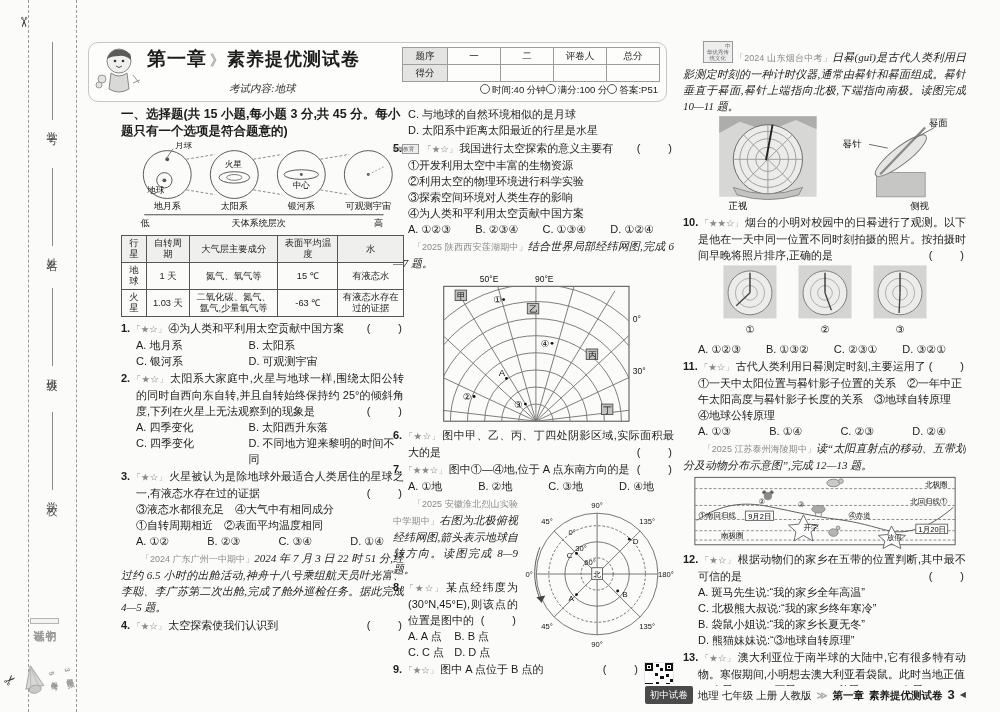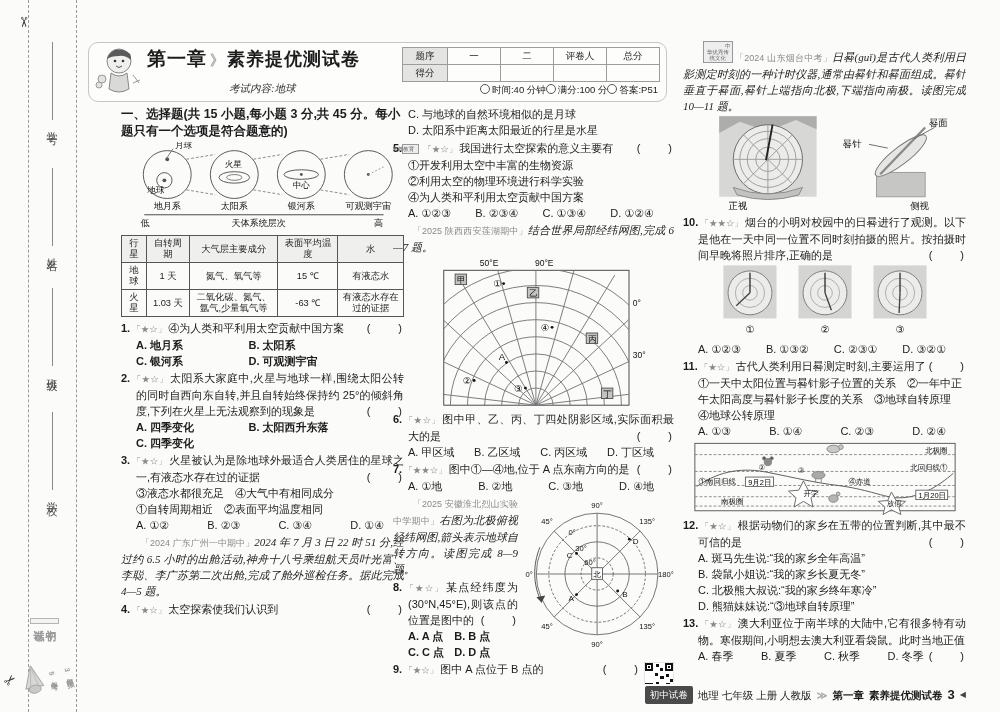--- a/index.html
+++ b/index.html
@@ -45,21 +45,21 @@
          text-align:justify;}
   .src-tag{color:#8a8a8a;font-size:9px;font-style:normal;font-family:"Liberation Sans",sans-serif;}
   .question{margin:1px 0;}
   .stem{margin:0;padding-left:15px;text-indent:-15px;text-align:justify;}
   .qnum{font-weight:bold;}
   .rating{color:#8a8a8a;font-size:8.5px;margin:0 2px;}
   .bracket{float:right;letter-spacing:2px;}
   .subline{margin:0 0 0 15px;}
   .opts{margin-left:15px;}
   .opts.inline4{display:flex;justify-content:space-between;padding-right:20px;}
-  .opts.grid2{display:flex;flex-wrap:wrap;font-weight:bold;}
+  .opts.grid2{display:flex;flex-wrap:wrap;}
   .opts.grid2 .opt:nth-child(odd){width:42%;}
   .opts.grid2 .opt:nth-child(even){width:58%;}
   .opts.rows .opt{display:block;}
   .opts-cont{margin:0 0 2px 15px;}
   .mini-badge{display:inline-block;width:26px;font-size:5.5px;line-height:6px;color:#666;border:1px solid #999;
               background:#eee;text-align:center;padding:1px;vertical-align:1px;margin-right:2px;font-style:normal;
               font-family:"Liberation Sans",sans-serif;}
   .mini-badge.sq{width:13px;}
   .fig{display:block;margin:2px auto;}
   .float-right{float:right;margin:0 0 3px 4px;}
@@ -237,20 +237,21 @@
           <span class="opt">C. 银河系</span>
           <span class="opt">D. 可观测宇宙</span>
         </div>
       </div>
       <div class="question">
         <p class="stem"><span class="qnum">2.</span><span class="rating">「★☆」</span><span class="stem-text">太阳系大家庭中,火星与地球一样,围绕太阳公转的同时自西向东自转,并且自转始终保持约 25°的倾斜角度,下列在火星上无法观察到的现象是</span><span class="bracket">(　　)</span></p>
         <div class="opts grid2">
           <span class="opt">A. 四季变化</span>
           <span class="opt">B. 太阳西升东落</span>
           <span class="opt">C. 四季变化</span>
+          <span class="opt">D. 不同地方迎来黎明的时间不同</span>
         </div>
       </div>
       <div class="question">
         <p class="stem"><span class="qnum">3.</span><span class="rating">「★☆」</span><span class="stem-text">火星被认为是除地球外最适合人类居住的星球之一,有液态水存在过的证据</span><span class="bracket">(　　)</span></p>
         <p class="subline">③液态水都很充足　④大气中有相同成分</p>
         <p class="subline">①自转周期相近　②表面平均温度相同</p>
         <div class="opts inline4">
           <span class="opt">A. ①②</span>
           <span class="opt">B. ②③</span>
           <span class="opt">C. ③④</span>
@@ -264,20 +265,21 @@
     </div>
   <div class="col" id="col2">
       <div class="opts-cont opts rows">
         <span class="opt">C. 与地球的自然环境相似的是月球</span>
         <span class="opt">D. 太阳系中距离太阳最近的行星是水星</span>
       </div>
       <div class="question">
         <p class="stem"><span class="qnum">5.</span><span class="mini-badge sq">素养教育</span><span class="rating">「★☆」</span><span class="stem-text">我国进行太空探索的意义主要有</span><span class="bracket">(　　)</span></p>
         <p class="subline">①开发利用太空中丰富的生物资源</p>
         <p class="subline">②利用太空的物理环境进行科学实验</p>
+        <p class="subline">③探索空间环境对人类生存的影响</p>
         <p class="subline">④为人类和平利用太空贡献中国方案</p>
         <div class="opts inline4">
           <span class="opt">A. ①②③</span>
           <span class="opt">B. ②③④</span>
           <span class="opt">C. ①③④</span>
           <span class="opt">D. ①②④</span>
         </div>
       </div>
       <p class="intro"><span class="src-tag">「2025 陕西西安莲湖期中」</span><span class="intro-text">结合世界局部经纬网图,完成 6—7 题。</span></p>
       <svg class="fig" width="250" height="152" viewBox="0 -10 250 160">
@@ -334,26 +336,20 @@
         <text x="88" y="98">A</text>
       </g>
       <circle cx="93" cy="18" r="1.5" fill="#111"></circle>
         <circle cx="62" cy="120" r="1.5" fill="#111"></circle>
       <circle cx="116" cy="128" r="1.5" fill="#111"></circle>
         <circle cx="144" cy="64" r="1.5" fill="#111"></circle>
       <circle cx="96" cy="101" r="1.5" fill="#111"></circle>
     </svg>
       <div class="question">
         <p class="stem"><span class="qnum">6.</span><span class="rating">「★☆」</span><span class="stem-text">图中甲、乙、丙、丁四处阴影区域,实际面积最大的是</span><span class="bracket">(　　)</span></p>
-        <div class="opts inline4">
-          <span class="opt">A. 甲区域</span>
-          <span class="opt">B. 乙区域</span>
-          <span class="opt">C. 丙区域</span>
-          <span class="opt">D. 丁区域</span>
-        </div>
       </div>
       <div class="question">
         <p class="stem"><span class="qnum">7.</span><span class="rating">「★★☆」</span><span class="stem-text">图中①—④地,位于 A 点东南方向的是</span><span class="bracket">(　　)</span></p>
         <div class="opts inline4">
           <span class="opt">A. ①地</span>
           <span class="opt">B. ②地</span>
           <span class="opt">C. ③地</span>
           <span class="opt">D. ④地</span>
         </div>
       </div>
@@ -512,20 +508,21 @@
         <p class="stem"><span class="qnum">11.</span><span class="rating">「★☆」</span><span class="stem-text">古代人类利用日晷测定时刻,主要运用了</span><span class="bracket">(　　)</span></p>
         <p class="subline">①一天中太阳位置与晷针影子位置的关系　②一年中正午太阳高度与晷针影子长度的关系　③地球自转原理</p>
         <p class="subline">④地球公转原理</p>
         <div class="opts inline4">
           <span class="opt">A. ①③</span>
           <span class="opt">B. ①④</span>
           <span class="opt">C. ②③</span>
           <span class="opt">D. ②④</span>
         </div>
       </div>
+      <p class="intro"><span class="src-tag">「2025 江苏泰州海陵期中」</span><span class="intro-text">读“太阳直射点的移动、五带划分及动物分布示意图”,完成 12—13 题。</span></p>
       <svg class="fig" width="264" height="74" viewBox="0 0 282 78">
       <rect x="2" y="2" width="278" height="72" fill="none" stroke="#555"></rect>
       <g stroke="#888" stroke-dasharray="3,2">
         <line x1="2" y1="14" x2="280" y2="14"></line>
           <line x1="2" y1="32" x2="280" y2="32"></line>
         <line x1="2" y1="47" x2="280" y2="47"></line>
           <line x1="2" y1="59" x2="280" y2="59"></line>
         <line x1="2" y1="69" x2="280" y2="69"></line>
       </g>
       <path d="M4,48 C30,30 55,28 80,33 C110,39 130,44 155,47 C185,51 200,58 215,60 C240,62 262,48 278,34" fill="none" stroke="#555"></path>
@@ -560,22 +557,22 @@
         <rect x="56" y="38" width="30" height="10" fill="#fff" stroke="#666"></rect>
         <text x="59" y="46" font-size="8">9月2日</text>
         <rect x="238" y="52" width="34" height="10" fill="#fff" stroke="#666"></rect>
         <text x="241" y="60" font-size="8">1月20日</text>
       </g>
     </svg>
       <div class="question">
         <p class="stem"><span class="qnum">12.</span><span class="rating">「★☆」</span><span class="stem-text">根据动物们的家乡在五带的位置判断,其中最不可信的是</span><span class="bracket">(　　)</span></p>
         <div class="opts rows">
           <span class="opt">A. 斑马先生说:“我的家乡全年高温”</span>
+          <span class="opt">C. 北极熊大叔说:“我的家乡终年寒冷”</span>
           <span class="opt">B. 袋鼠小姐说:“我的家乡长夏无冬”</span>
-          <span class="opt">C. 北极熊大叔说:“我的家乡终年寒冷”</span>
           <span class="opt">D. 熊猫妹妹说:“③地球自转原理”</span>
         </div>
       </div>
       <div class="question">
         <p class="stem"><span class="qnum">13.</span><span class="rating">「★☆」</span><span class="stem-text">澳大利亚位于南半球的大陆中,它有很多特有动物。寒假期间,小明想去澳大利亚看袋鼠。此时当地正值</span><span class="bracket">(　　)</span></p>
         <div class="opts inline4">
           <span class="opt">A. 春季</span>
           <span class="opt">B. 夏季</span>
           <span class="opt">C. 秋季</span>
           <span class="opt">D. 冬季</span>

